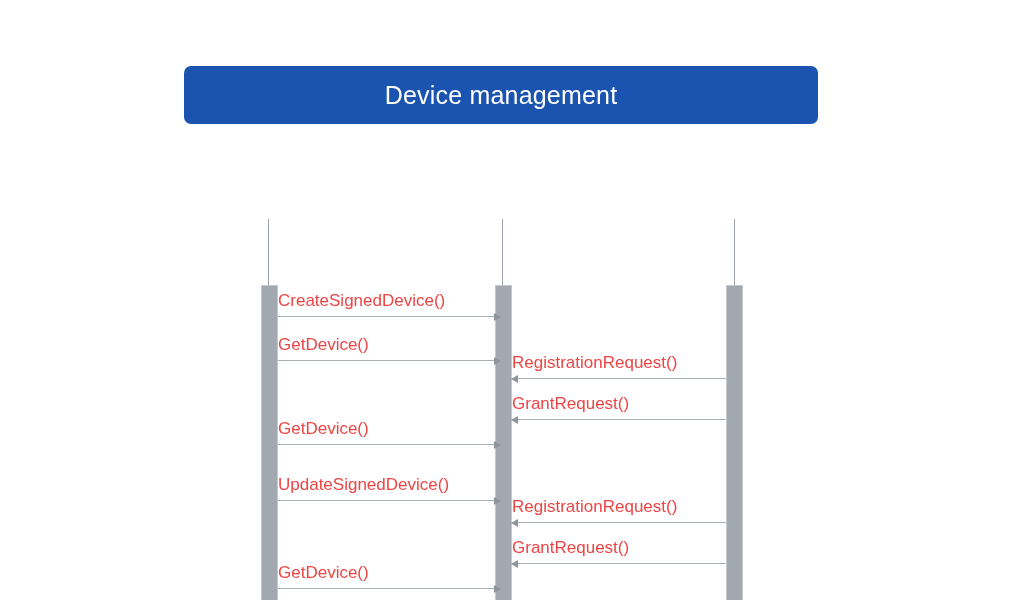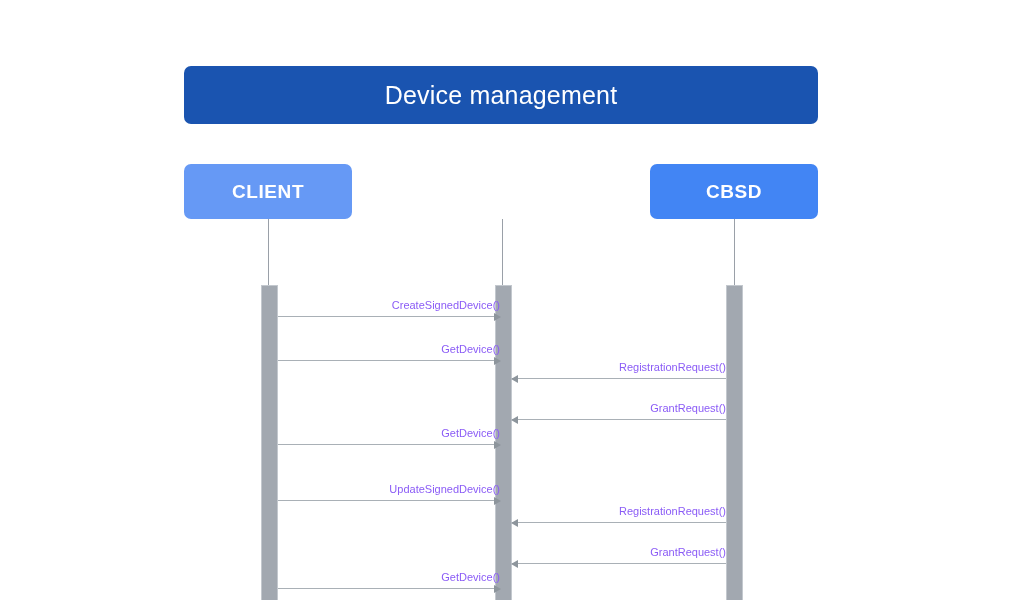--- a/index.html
+++ b/index.html
@@ -108,43 +108,37 @@
     right: -1px;
     border-left: 7px solid #8d959c;
   }
   .arrow-left {
     left: -1px;
     border-right: 7px solid #8d959c;
   }
   .msg-label {
     position: absolute;
     width: 100%;
-    text-align: right;
+    text-align: left;
     bottom: 7px;
-    color: #8b5cf6;
-    font-size: 11px;
+    color: #ef4444;
+    font-size: 17px;
     font-weight: 400;
     white-space: nowrap;
   }
 </style>
 </head>
 <body>
 
 <div id="canvas">
 
   <div class="title-banner">
     <span class="title-text">Device management</span>
   </div>
 
-  <div class="lifeline-head head-client">
-    <span class="head-label">CLIENT</span>
-  </div>
-  <div class="lifeline-head head-cbsd">
-    <span class="head-label">CBSD</span>
-  </div>
 
   <div class="lifeline-stem stem-client"></div>
   <div class="lifeline-stem stem-sas"></div>
   <div class="lifeline-stem stem-cbsd"></div>
 
   <div class="activation act-client"></div>
   <div class="activation act-sas"></div>
   <div class="activation act-cbsd"></div>
 
   <div class="message" style="left:278px; top:272px; width:222px;">

